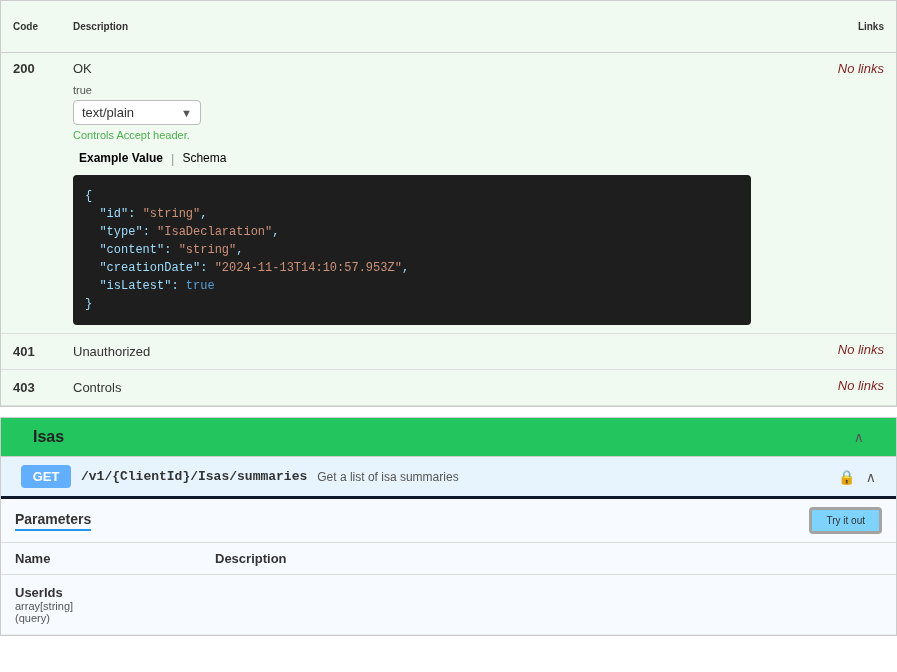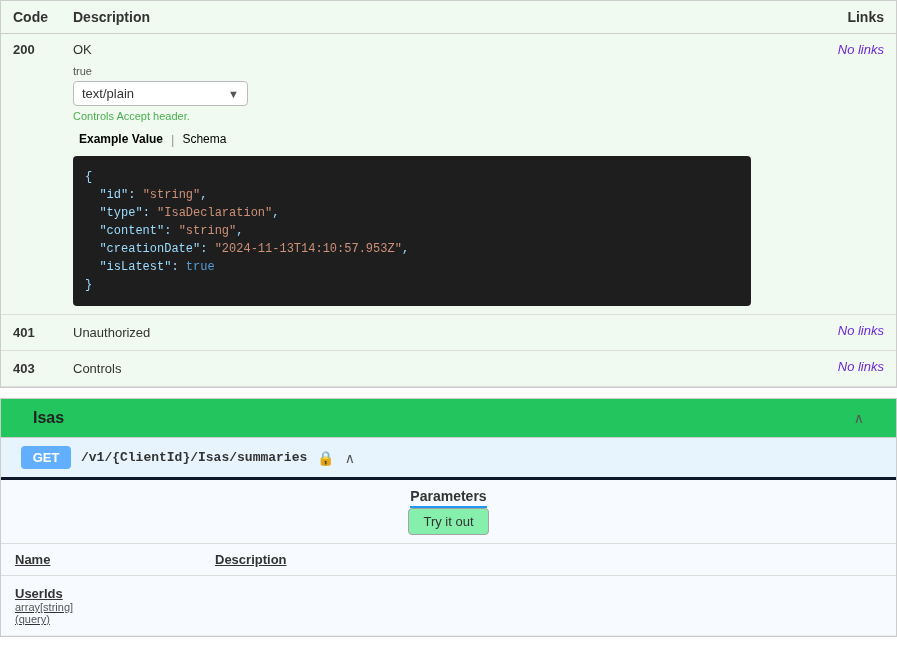--- a/index.html
+++ b/index.html
@@ -17,23 +17,23 @@
       padding: 0;
     }
 
     .responses-table {
       width: 100%;
       border-collapse: collapse;
     }
 
     .responses-table th {
       text-align: left;
-      padding: 8px 12px;
-      font-weight: bold;
-      font-size: 14px;
+      padding: 20px 12px;
+      font-weight: bold;
+      font-size: 10px;
       border-bottom: 1px solid #ccc;
       background: #f0faf0;
     }
 
     .responses-table td {
       padding: 8px 12px;
       vertical-align: top;
     }
 
     .responses-table tr.code-row td {
@@ -50,21 +50,21 @@
       margin-bottom: 4px;
     }
 
     .media-type-select {
       display: flex;
       align-items: center;
       border: 1px solid #bbb;
       border-radius: 4px;
       background: #fff;
       padding: 4px 8px;
-      width: 175px;
+      width: 128px;
       font-size: 13px;
       cursor: pointer;
       justify-content: space-between;
     }
 
     .controls-label {
       font-size: 11px;
       color: #4caf50;
       margin-top: 4px;
       margin-bottom: 8px;
@@ -110,21 +110,21 @@
     .code-key { color: #9cdcfe; }
     .code-string { color: #ce9178; }
     .code-bool { color: #569cd6; }
 
     .code-row-401 td, .code-row-403 td {
       border-bottom: 1px solid #ddd;
     }
 
     .links-col {
       text-align: right;
-      color: #6d28d9;
+      color: #7f1d1d;
       font-style: italic;
     }
 
     
     .isas-section {
       border: 1px solid #ccc;
       margin-top: 0;
     }
 
     .isas-header {
@@ -191,45 +191,43 @@
       background: #f7fbff;
       padding: 0;
     }
 
     .params-tab-bar {
       display: flex;
       align-items: center;
       justify-content: space-between;
       padding: 8px 14px;
       border-bottom: 1px solid #ddd;
-      flex-direction: column;
     }
 
     .params-tab {
       font-size: 14px;
       font-weight: bold;
       color: #333;
       border-bottom: 2px solid #2196f3;
       padding-bottom: 2px;
     }
 
     .try-it-out-btn {
-      border: 1px solid #a3a3a3;
-      background: #86efac;
-      color: #333;
-      font-size: 13px;
+      border: 3px solid #a3a3a3;
+      background: #7dd3fc;
+      color: #333;
+      font-size: 10px;
       padding: 5px 14px;
       border-radius: 4px;
       cursor: pointer;
     }
 
     .params-table {
       width: 100%;
       border-collapse: collapse;
-      text-decoration: underline;
     }
 
     .params-table th {
       text-align: left;
       padding: 8px 14px;
       font-weight: bold;
       font-size: 13px;
       border-bottom: 1px solid #ddd;
       background: #f7fbff;
     }
@@ -324,20 +322,21 @@
 <div class="isas-section" style="margin-top: 10px;">
 
   <div class="isas-header">
     <span class="isas-title">Isas</span>
     <span class="chevron-icon">∧</span>
   </div>
 
   <div class="endpoint-bar">
     <span class="get-badge">GET</span>
     <span class="endpoint-path">/v1/{ClientId}/Isas/summaries</span>
+    <span class="endpoint-description">Get a list of isa summaries</span>
     <span class="lock-icon">🔒</span>
     <span class="chevron-icon">∧</span>
   </div>
 
   <div class="parameters-area">
 
     <div class="params-tab-bar">
       <span class="params-tab">Parameters</span>
       <button class="try-it-out-btn">Try it out</button>
     </div>

